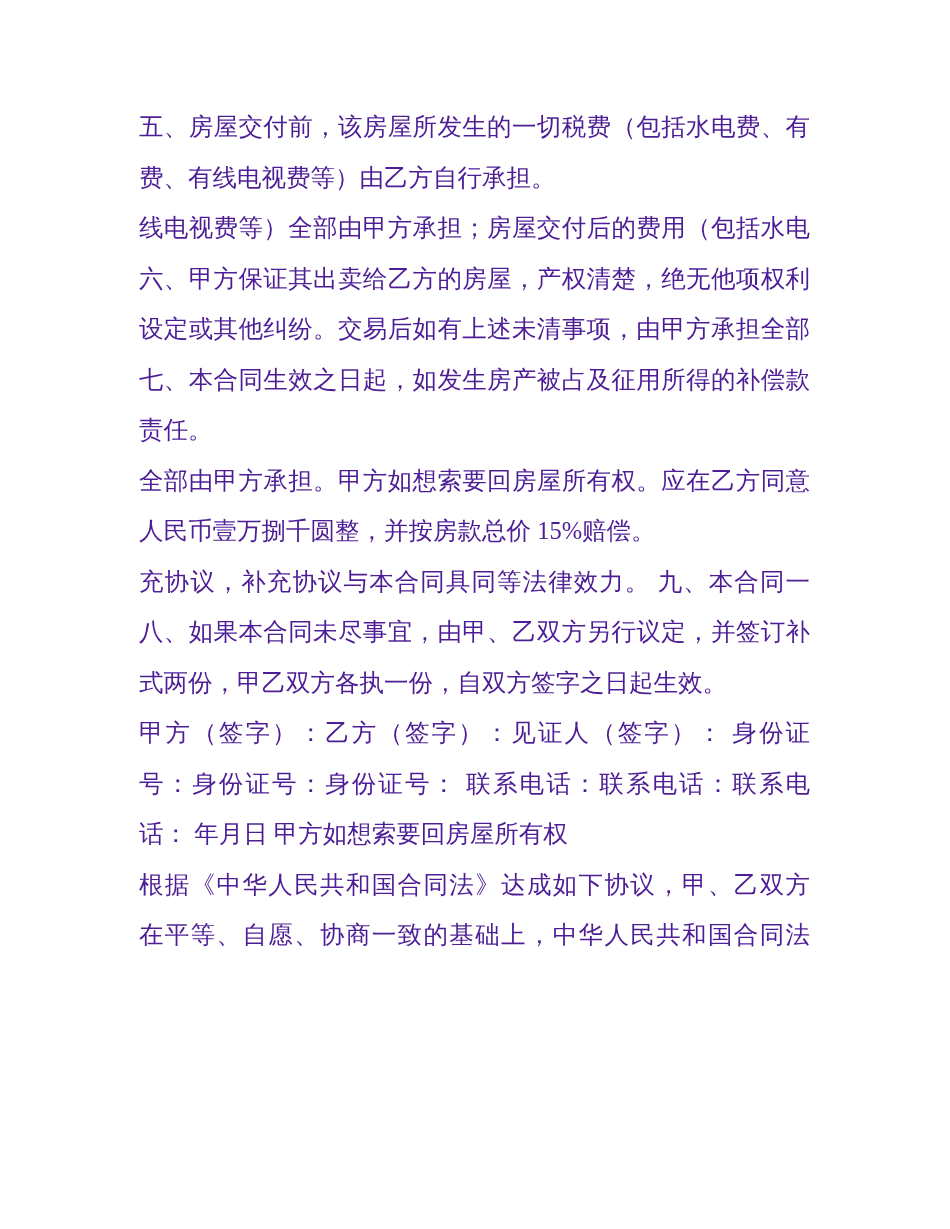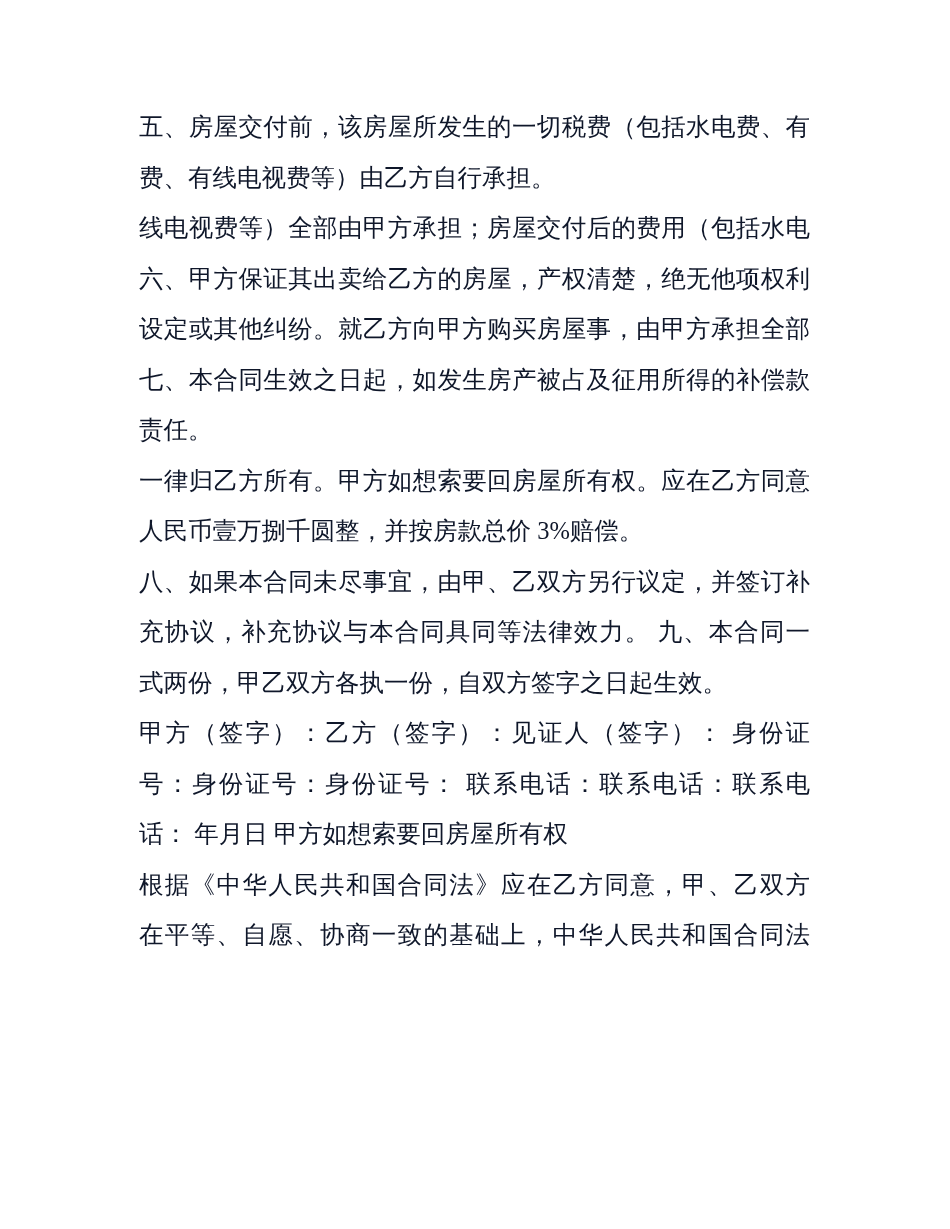--- a/index.html
+++ b/index.html
@@ -9,21 +9,21 @@
   }
   .page {
     position: relative;
     width: 950px;
     height: 1229px;
     background: #ffffff;
     overflow: hidden;
     box-sizing: border-box;
     padding: 102px 140px 0 139px;
     font-family: "Liberation Serif", "DejaVu Serif", serif;
-    color: #0f172a;
+    color: #4c1d95;
   }
   .doc-body {
     width: 671px;
   }
   .line {
     font-size: 24.5px;
     line-height: 50.5px;
     height: 50.5px;
     white-space: pre-wrap;
     text-align: justify;
@@ -37,27 +37,27 @@
 </style>
 </head>
 <body>
 
 <div class="page">
   <div class="doc-body">
     <div class="line full">五、房屋交付前，该房屋所发生的一切税费（包括水电费、有</div>
     <div class="line">费、有线电视费等）由乙方自行承担。</div>
     <div class="line full">线电视费等）全部由甲方承担；房屋交付后的费用（包括水电</div>
     <div class="line full">六、甲方保证其出卖给乙方的房屋，产权清楚，绝无他项权利</div>
-    <div class="line full">设定或其他纠纷。就乙方向甲方购买房屋事，由甲方承担全部</div>
+    <div class="line full">设定或其他纠纷。交易后如有上述未清事项，由甲方承担全部</div>
     <div class="line full">七、本合同生效之日起，如发生房产被占及征用所得的补偿款</div>
     <div class="line">责任。</div>
-    <div class="line full">一律归乙方所有。甲方如想索要回房屋所有权。应在乙方同意</div>
-    <div class="line">人民币壹万捌千圆整，并按房款总价 3%赔偿。</div>
+    <div class="line full">全部由甲方承担。甲方如想索要回房屋所有权。应在乙方同意</div>
+    <div class="line">人民币壹万捌千圆整，并按房款总价 15%赔偿。</div>
+    <div class="line full">充协议，补充协议与本合同具同等法律效力。 九、本合同一</div>
     <div class="line full">八、如果本合同未尽事宜，由甲、乙双方另行议定，并签订补</div>
-    <div class="line full">充协议，补充协议与本合同具同等法律效力。 九、本合同一</div>
     <div class="line">式两份，甲乙双方各执一份，自双方签字之日起生效。</div>
     <div class="line full">甲方（签字）：乙方（签字）：见证人（签字）： 身份证</div>
     <div class="line full">号：身份证号：身份证号： 联系电话：联系电话：联系电</div>
     <div class="line">话： 年月日 甲方如想索要回房屋所有权</div>
-    <div class="line full">根据《中华人民共和国合同法》应在乙方同意，甲、乙双方</div>
+    <div class="line full">根据《中华人民共和国合同法》达成如下协议，甲、乙双方</div>
     <div class="line full">在平等、自愿、协商一致的基础上，中华人民共和国合同法</div>
   </div>
 </div>
 
 </body></html>

